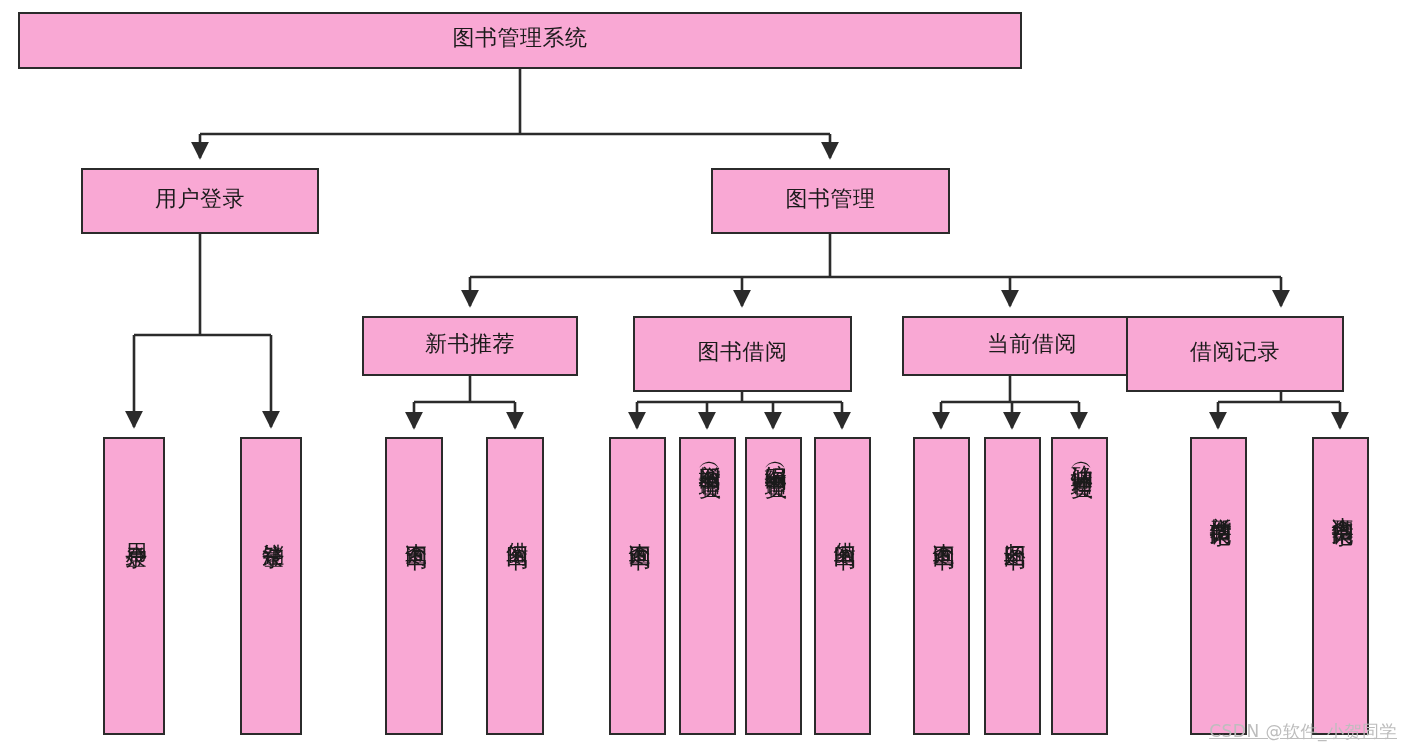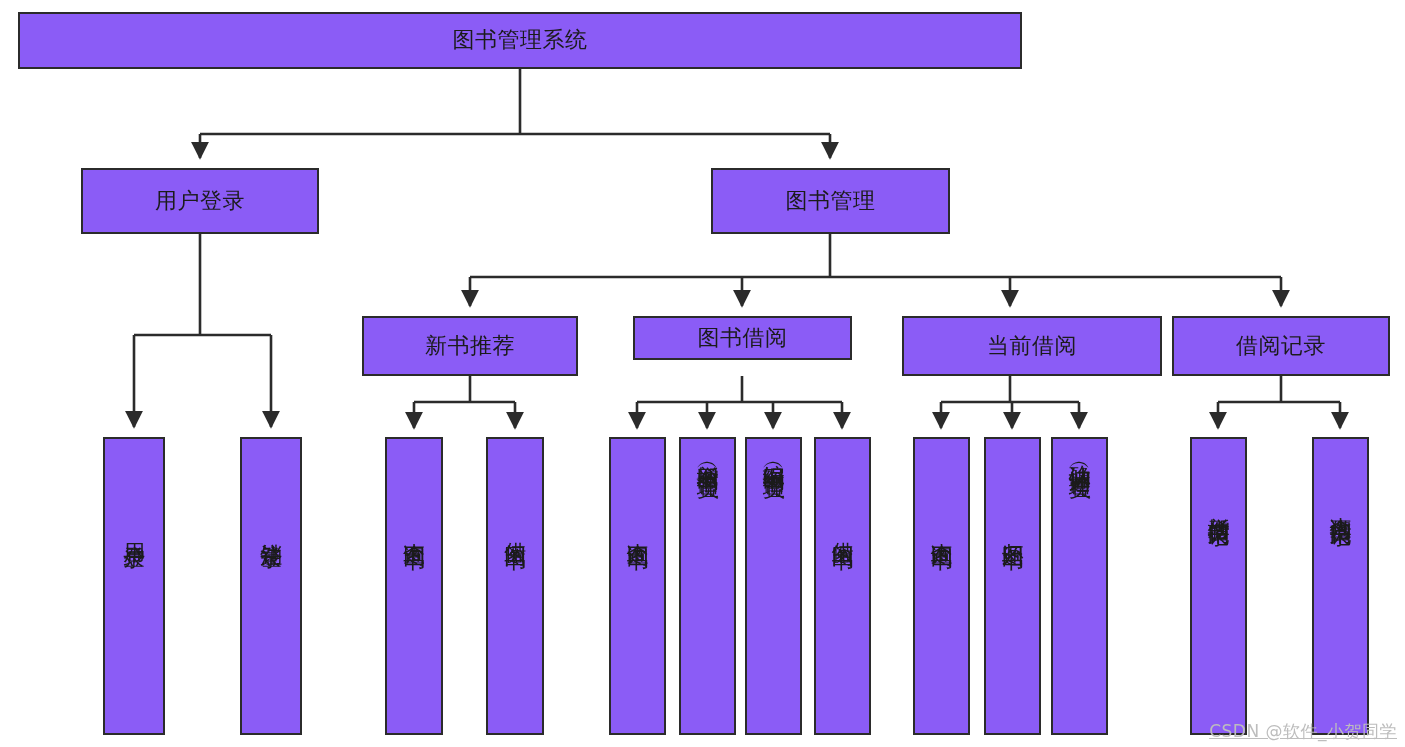--- a/index.html
+++ b/index.html
@@ -23,25 +23,26 @@
     position: absolute;
     left: 0;
     top: 0;
     width: 1405px;
     height: 747px;
   }
   .node-box {
     position: absolute;
     box-sizing: border-box;
     border: 2.5px solid #2b2b2b;
-    background: #8b5cf6;
+    background: #f9a8d4;
     display: flex;
     align-items: center;
     justify-content: center;
     color: #1b1b1b;
+    font-family: Liberation Mono, monospace;
   }
   .node-h {
     font-size: 22px;
     letter-spacing: 0.5px;
     line-height: 1.1;
     white-space: nowrap;
   }
   .node-v {
     writing-mode: vertical-rl;
     text-orientation: upright;
@@ -129,27 +130,27 @@
   <div class="node-box node-h" style="left:81px; top:168px; width:238px; height:66px;">
     <span>用户登录</span>
   </div>
   <div class="node-box node-h" style="left:362px; top:316px; width:216px; height:60px;">
     <span>新书推荐</span>
   </div>
 
   <div class="node-box node-h" style="left:711px; top:168px; width:239px; height:66px;">
     <span>图书管理</span>
   </div>
-  <div class="node-box node-h" style="left:633px; top:316px; width:219px; height:44px;">
+  <div class="node-box node-h" style="left:633px; top:316px; width:219px; height:76px;">
     <span>图书借阅</span>
   </div>
   <div class="node-box node-h" style="left:902px; top:316px; width:260px; height:60px;justify-content:center;">
     <span>当前借阅</span>
   </div>
-  <div class="node-box node-h" style="left:1172px; top:316px; width:218px; height:60px;">
+  <div class="node-box node-h" style="left:1126px; top:316px; width:218px; height:76px;">
     <span>借阅记录</span>
   </div>
 
   <div class="node-box node-v pad-mid" style="left:103px; top:437px; width:62px; height:298px;">
     <span>用户登录</span>
   </div>
   <div class="node-box node-v pad-mid" style="left:240px; top:437px; width:62px; height:298px;">
     <span>注销登录</span>
   </div>
 

